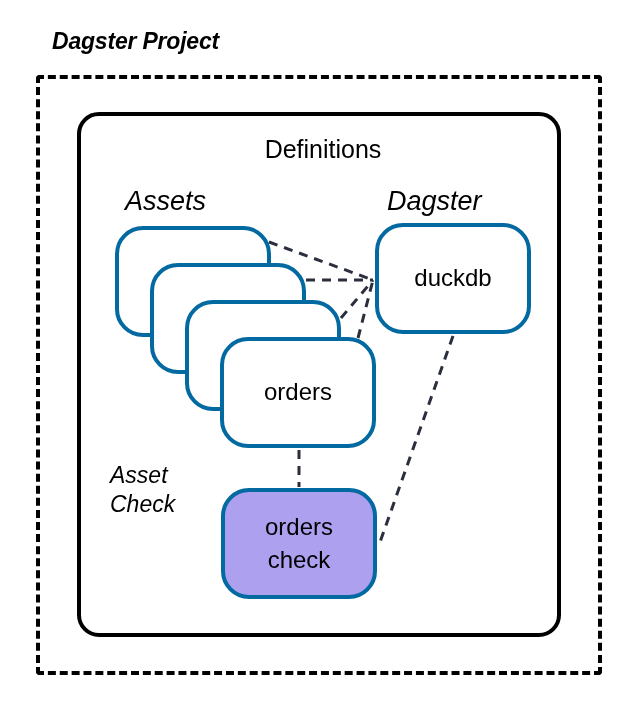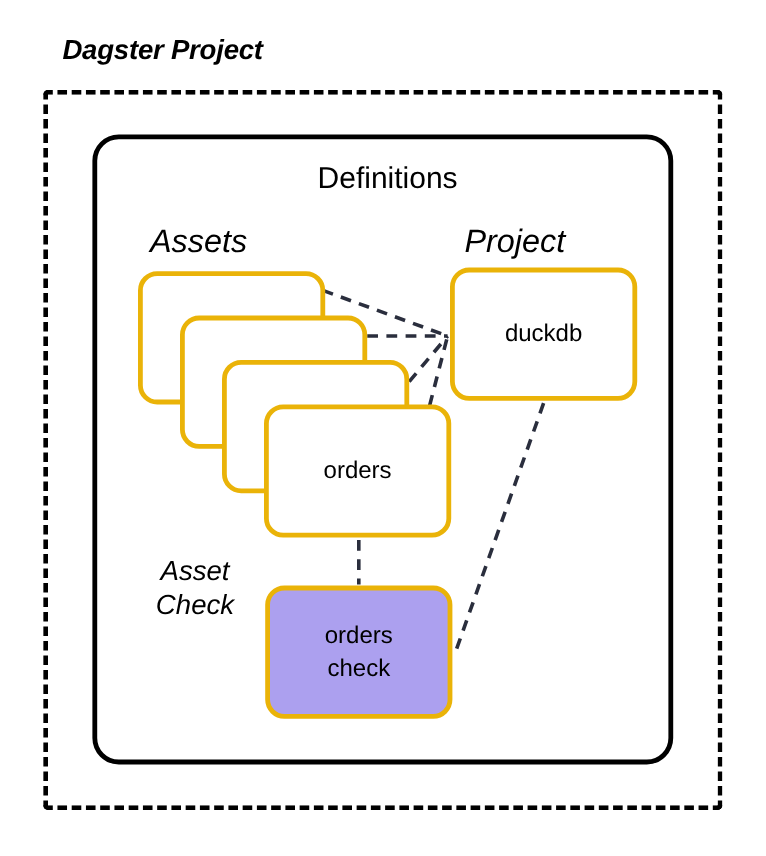--- a/index.html
+++ b/index.html
@@ -73,38 +73,38 @@
     font-style: italic;
     white-space: nowrap;
   }
   .label-assets   { left: 125px; top: 186px; }
   .label-resource { left: 387px; top: 186px; }
   .label-assetcheck {
     position: absolute;
     left: 110px;
     top: 461px;
     width: 105px;
-    text-align: center;
+    text-align: left;
     font-size: 23px;
     font-style: italic;
     line-height: 1.28;
   }
 
   
   .card {
     position: absolute;
     box-sizing: border-box;
-    border: 4px solid #eab308;
-    border-radius: 16px;
+    border: 4px solid #0369a1;
+    border-radius: 28px;
     background: #ffffff;
     display: flex;
     flex-direction: column;
     align-items: center;
     justify-content: center;
-    font-size: 20px;
+    font-size: 24px;
     line-height: 1.34;
     text-align: center;
   }
 
   
   .asset-stack-1 { left: 115px; top: 226px; width: 156px; height: 111px; z-index: 2; }
   .asset-stack-2 { left: 150px; top: 263px; width: 156px; height: 111px; z-index: 3; }
   .asset-stack-3 { left: 185px; top: 300px; width: 156px; height: 111px; z-index: 4; }
   .asset-front   { left: 220px; top: 337px; width: 156px; height: 111px; z-index: 5; }
 
@@ -132,21 +132,21 @@
 <div id="stage">
 
   <div class="project-title">Dagster Project</div>
 
   <div class="project-border"></div>
 
   <div class="definitions-box"></div>
   <div class="definitions-title">Definitions</div>
 
   <div class="label-italic label-assets">Assets</div>
-  <div class="label-italic label-resource">Project</div>
+  <div class="label-italic label-resource">Dagster</div>
   <div class="label-assetcheck">
     <div>Asset</div>
     <div>Check</div>
   </div>
 
   <svg id="edges" viewBox="0 0 638 713" width="638" height="713">
 
     <line x1="269" y1="242" x2="373" y2="280"></line>
 
     <line x1="306" y1="280" x2="373" y2="280"></line>

